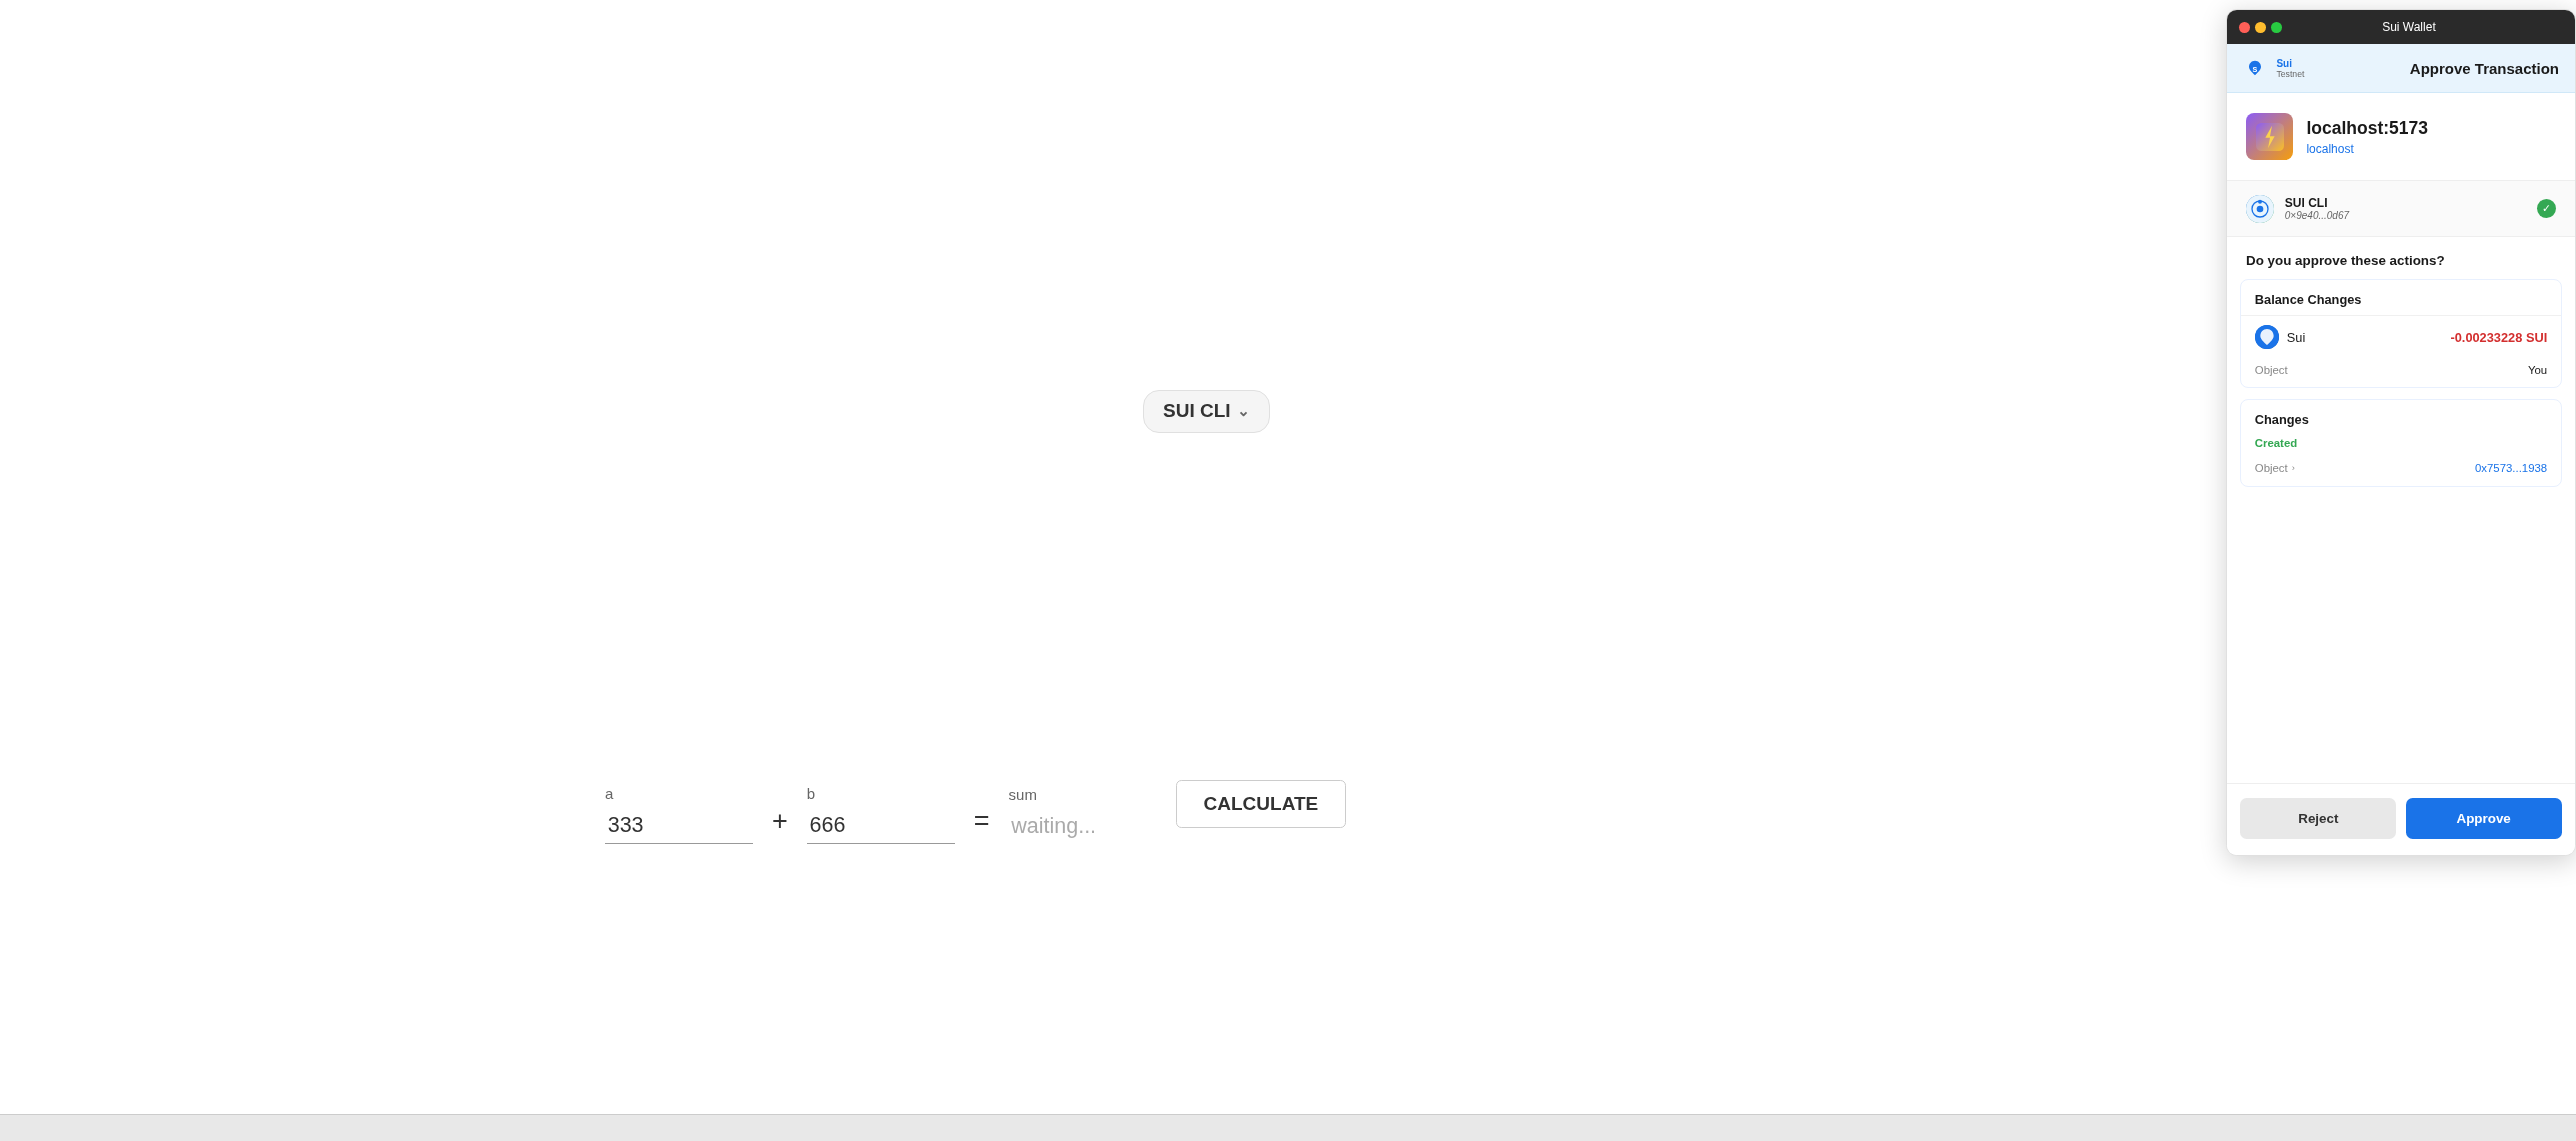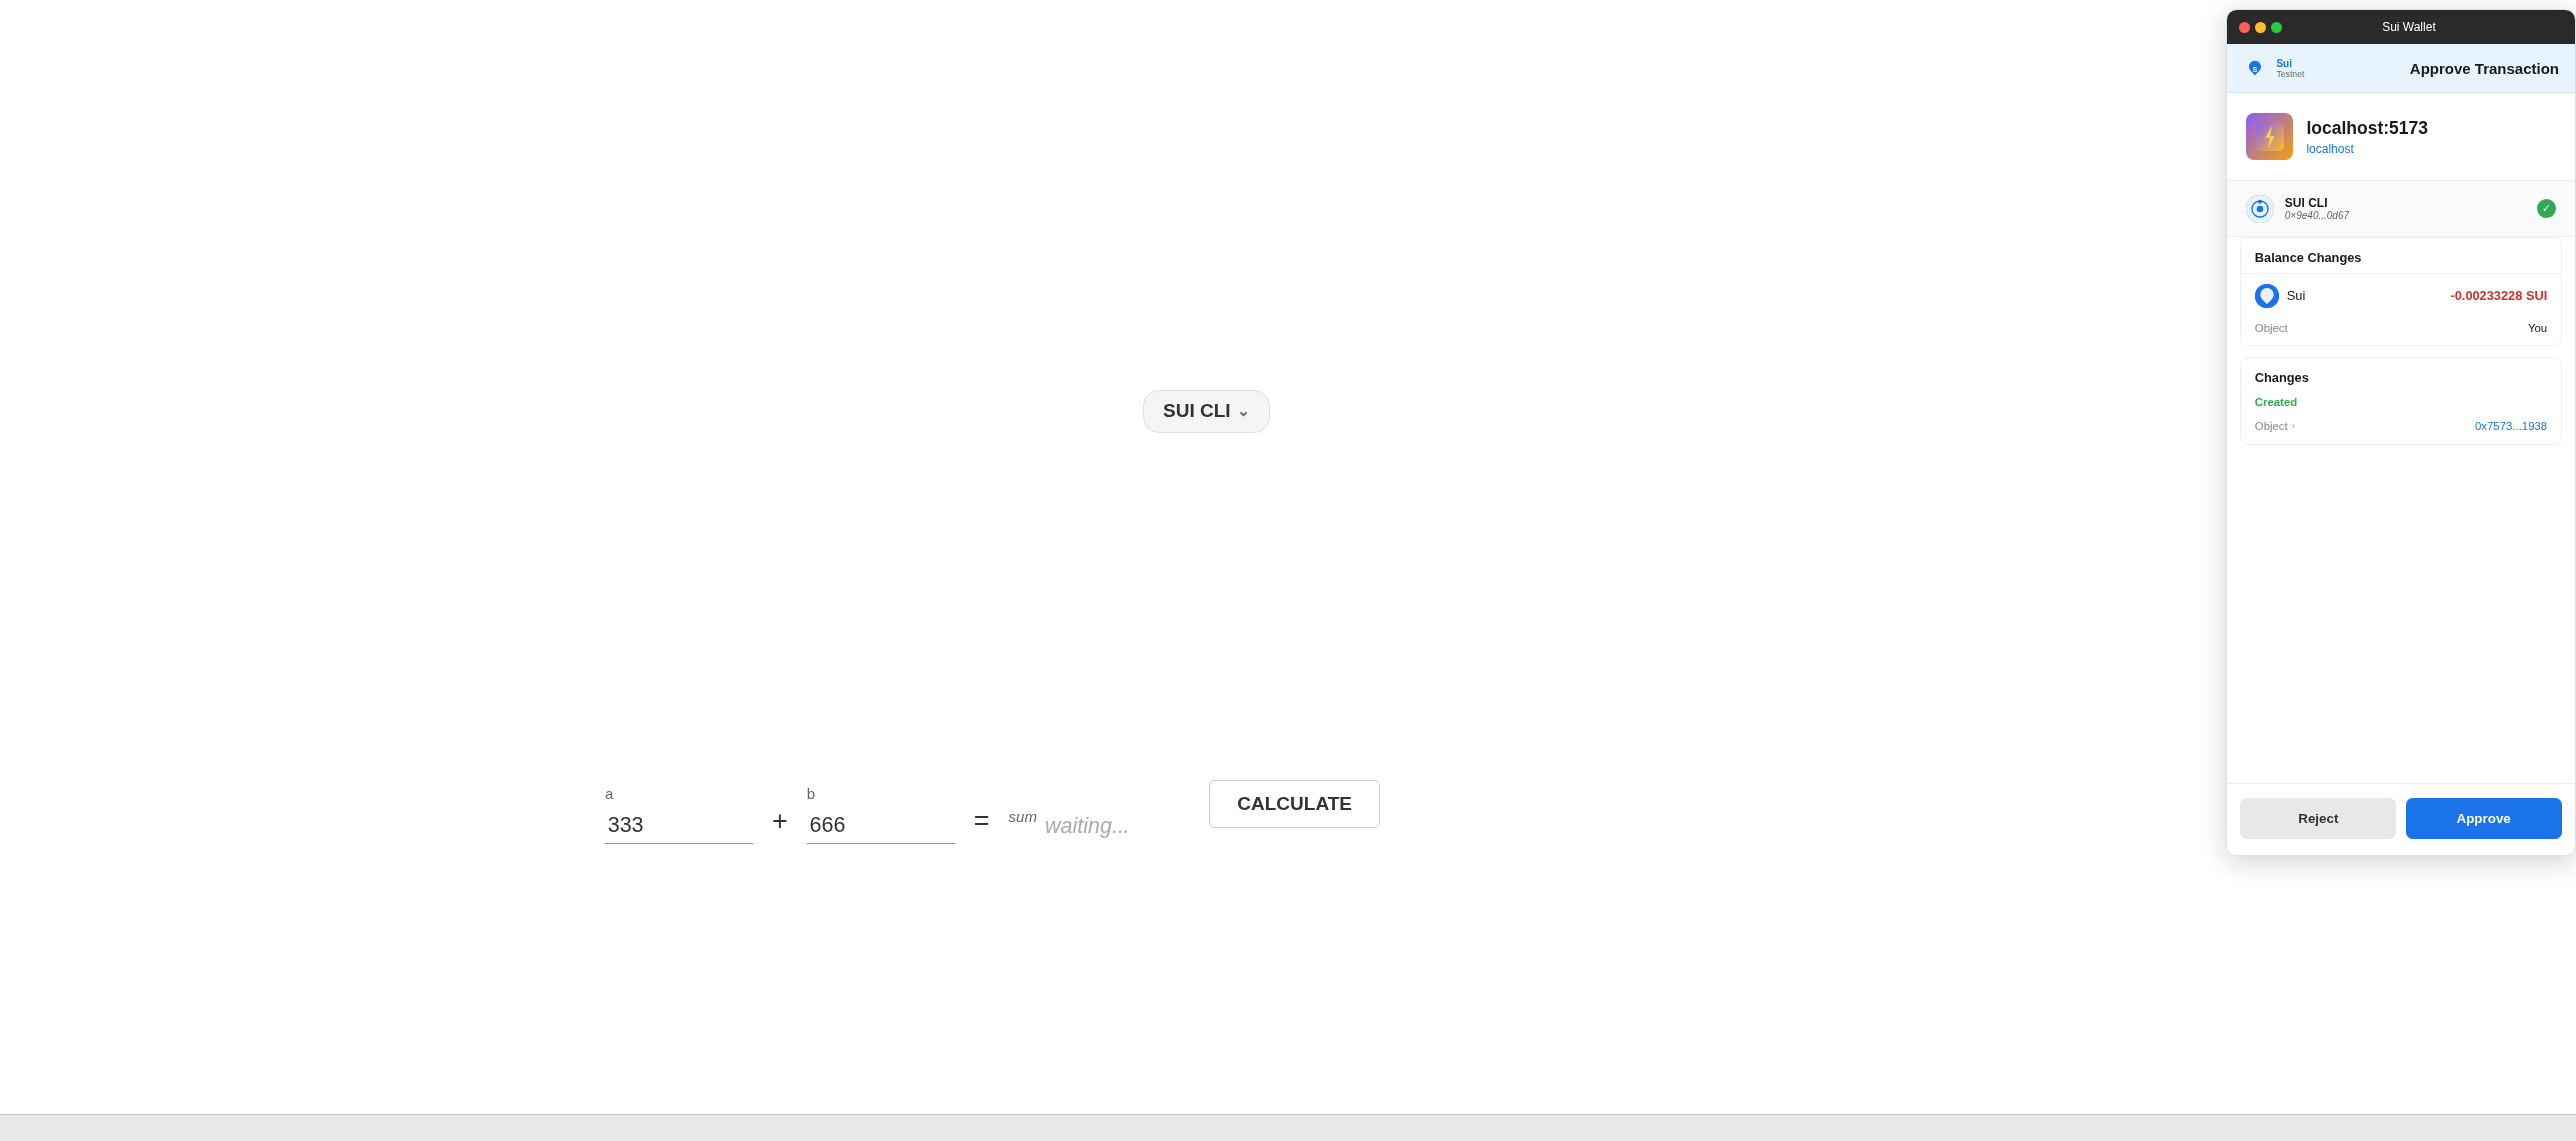--- a/index.html
+++ b/index.html
@@ -91,23 +91,22 @@
     }
 
     .calc-operator {
       font-size: 27px;
       color: #333;
       padding-bottom: 6.7px;
     }
 
     .calc-result {
       display: flex;
-      flex-direction: row;
+      flex-direction: column;
       gap: 5.4px;
-      font-style: italic;
     }
 
     .calc-result label {
       font-size: 15px;
       color: #666;
     }
 
     .calc-result .result-value {
       font-size: 21.5px;
       color: #aaa;
@@ -558,20 +557,21 @@
             <circle cx="21" cy="10" r="3" fill="#1a73e8"></circle>
           </svg>
         </div>
         <div class="account-text">
           <span class="account-name">SUI CLI</span>
           <span class="account-address">0×9e40...0d67</span>
         </div>
         <div class="account-check">✓</div>
       </div>
 
+      <div class="approve-question">Do you approve these actions?</div>
 
       <div class="balance-section">
         <div class="balance-header">Balance Changes</div>
         <div class="balance-row">
           <div class="sui-coin-icon">
             <svg width="24" height="24" viewBox="0 0 36 36">
               <circle cx="18" cy="18" r="18" fill="#1a73e8"></circle>
               <path d="M18 6 C12 6 8 11 8 16 C8 21 12 24 18 30 C24 24 28 21 28 16 C28 11 24 6 18 6Z" fill="white" opacity="0.9"></path>
             </svg>
           </div>

